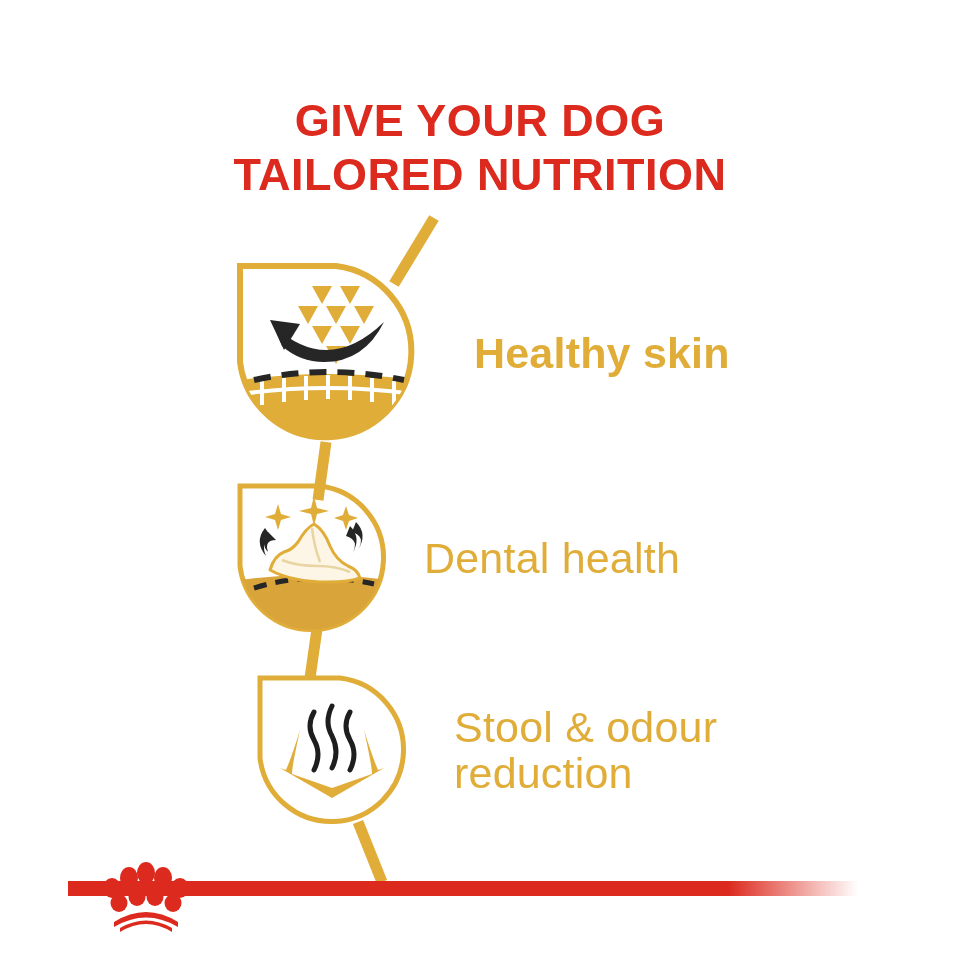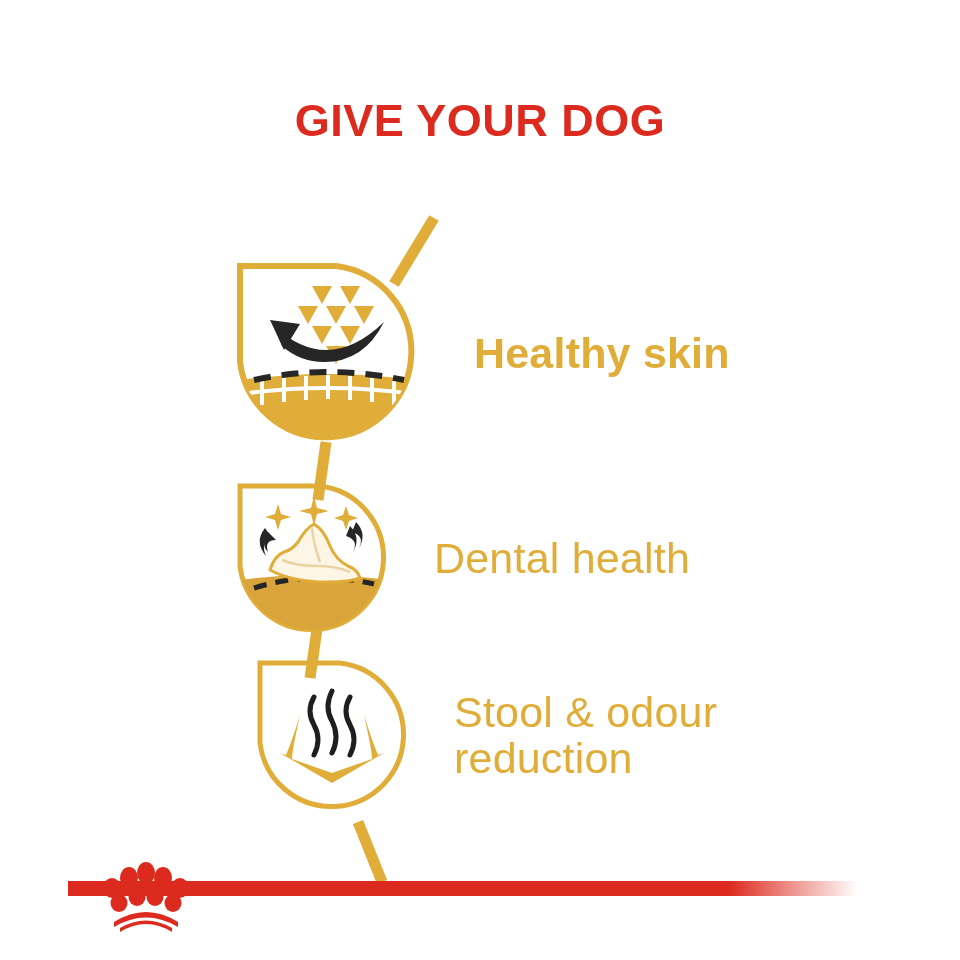--- a/index.html
+++ b/index.html
@@ -71,23 +71,23 @@
     line-height: 1.08;
     letter-spacing: 0.2px;
     white-space: pre-line;
   }
 
   #benefit-0 { left: 232px; top: 258px; }
   #benefit-0 .benefit-label { margin-left: 52px; font-size: 43px; font-weight: bold; }
 
   #benefit-1 { left: 232px; top: 478px; }
   #benefit-1 .icon-wrap { width: 160px; height: 160px; flex: 0 0 160px; }
-  #benefit-1 .benefit-label { margin-left: 42px; font-size: 43px; }
-
-  #benefit-2 { left: 252px; top: 655px; }
+  #benefit-1 .benefit-label { margin-left: 32px; font-size: 43px; }
+
+  #benefit-2 { left: 252px; top: 670px; }
   #benefit-2 .icon-wrap { width: 160px; height: 160px; flex: 0 0 160px; }
   #benefit-2 .benefit-label { margin-left: 42px; font-size: 43px; }
 
   
   #footer-bar {
     position: absolute;
     left: 68px;
     top: 881px;
     width: 790px;
     height: 15px;
@@ -103,20 +103,21 @@
   }
   #crown-logo svg { display: block; width: 100%; height: 100%; }
 </style>
 </head>
 <body>
 
 <div id="canvas">
 
   <div class="title-block">
     <span class="title-line l1">GIVE YOUR DOG</span>
+    <span class="title-line l2">TAILORED NUTRITION</span>
   </div>
 
   <svg id="connector" viewBox="0 0 960 960">
     <g stroke="#E0AD39" stroke-width="11" fill="none" stroke-linecap="butt">
       <line x1="434" y1="218" x2="394" y2="284"></line>
       <line x1="326" y1="442" x2="318" y2="500"></line>
       <line x1="318" y1="622" x2="310" y2="678"></line>
       <line x1="358" y1="822" x2="382" y2="882"></line>
     </g>
   </svg>

